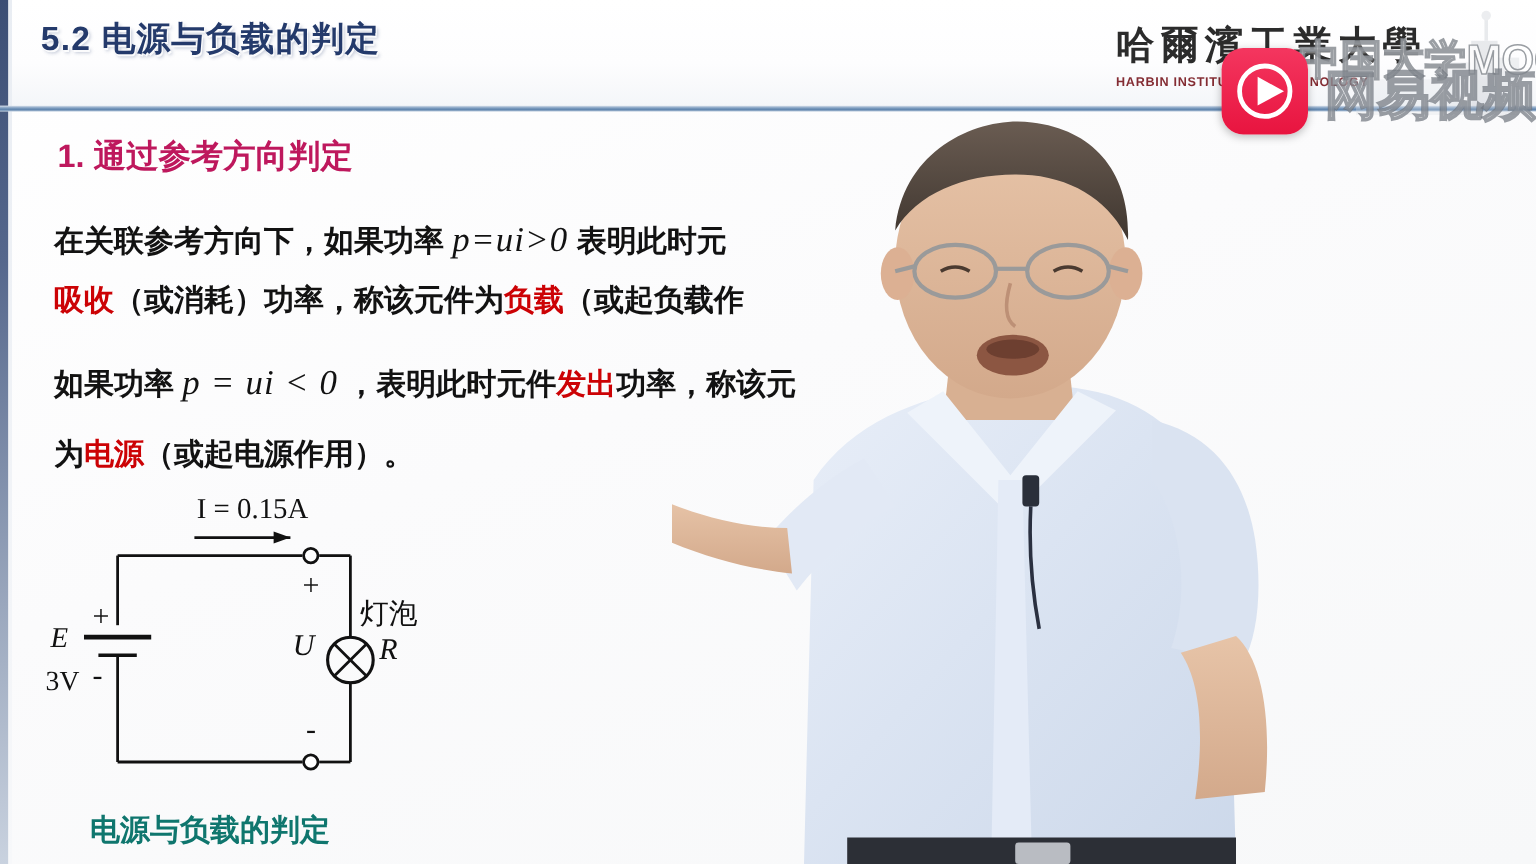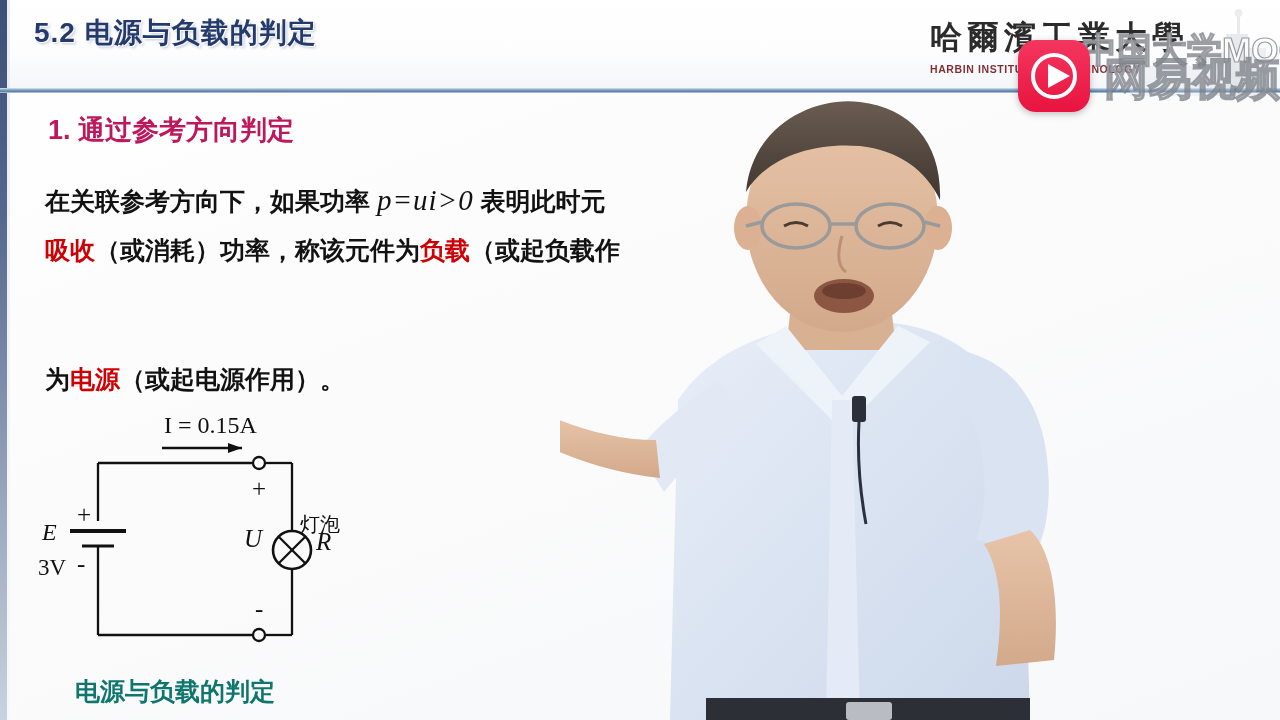--- a/index.html
+++ b/index.html
@@ -113,21 +113,21 @@
   }
   .lbl-I   {left:134px;top:12px;font-size:24px;}
   .lbl-E   {left:12px; top:119px;font-size:24px;font-style:italic;}
   .lbl-3V  {left:8px;  top:155px;font-size:23px;}
   .lbl-plusB{left:47px;top:101px;font-size:25px;}
   .lbl-minusB{left:47px;top:150px;font-size:25px;}
   .lbl-plusT{left:222px;top:75px;font-size:25px;}
   .lbl-minusT{left:225px;top:195px;font-size:25px;}
   .lbl-U   {left:214px;top:125px;font-size:25px;font-style:italic;}
   .lbl-R   {left:286px;top:128px;font-size:25px;font-style:italic;}
-  .lbl-lamp{left:270px;top:95px;font-size:20px;font-family:"DejaVu Sans",sans-serif;margin-top:16px;}
+  .lbl-lamp{left:270px;top:95px;font-size:24px;font-family:"DejaVu Sans",sans-serif;}
 
   .caption{
     position:absolute;left:75px;top:675px;
     font-size:25px;font-weight:bold;color:#0f766e;white-space:nowrap;
     text-shadow:0 1px 1px rgba(255,255,255,.6);
   }
 
   
   .lecturer{position:absolute;left:560px;top:100px;width:620px;height:620px;}
   .lecturer svg{position:absolute;left:0;top:0;}
@@ -175,20 +175,25 @@
   <div class="para p1l1">
     <span>在关联参考方向下，如果功率</span>
     <span class="mathi">p=ui&gt;0</span>
     <span>表明此时元</span>
   </div>
 
   <div class="para p1l2">
     <span class="red">吸收</span><span>（或消耗）功率，称该元件为</span><span class="red">负载</span><span>（或起负载作</span>
   </div>
 
+  <div class="para p2l1">
+    <span>如果功率</span>
+    <span class="mathi">p = ui &lt; 0</span>
+    <span>，表明此时元件</span><span class="red">发出</span><span>功率，称该元</span>
+  </div>
 
   <div class="para p2l2">
     <span>为</span><span class="red">电源</span><span>（或起电源作用）。</span>
   </div>
 
   <div class="circuit">
     <svg width="380" height="260" viewBox="0 0 380 260">
       <g stroke="#111" stroke-width="2.3" fill="none">
 
         <line x1="132" y1="48" x2="212" y2="48"></line>

